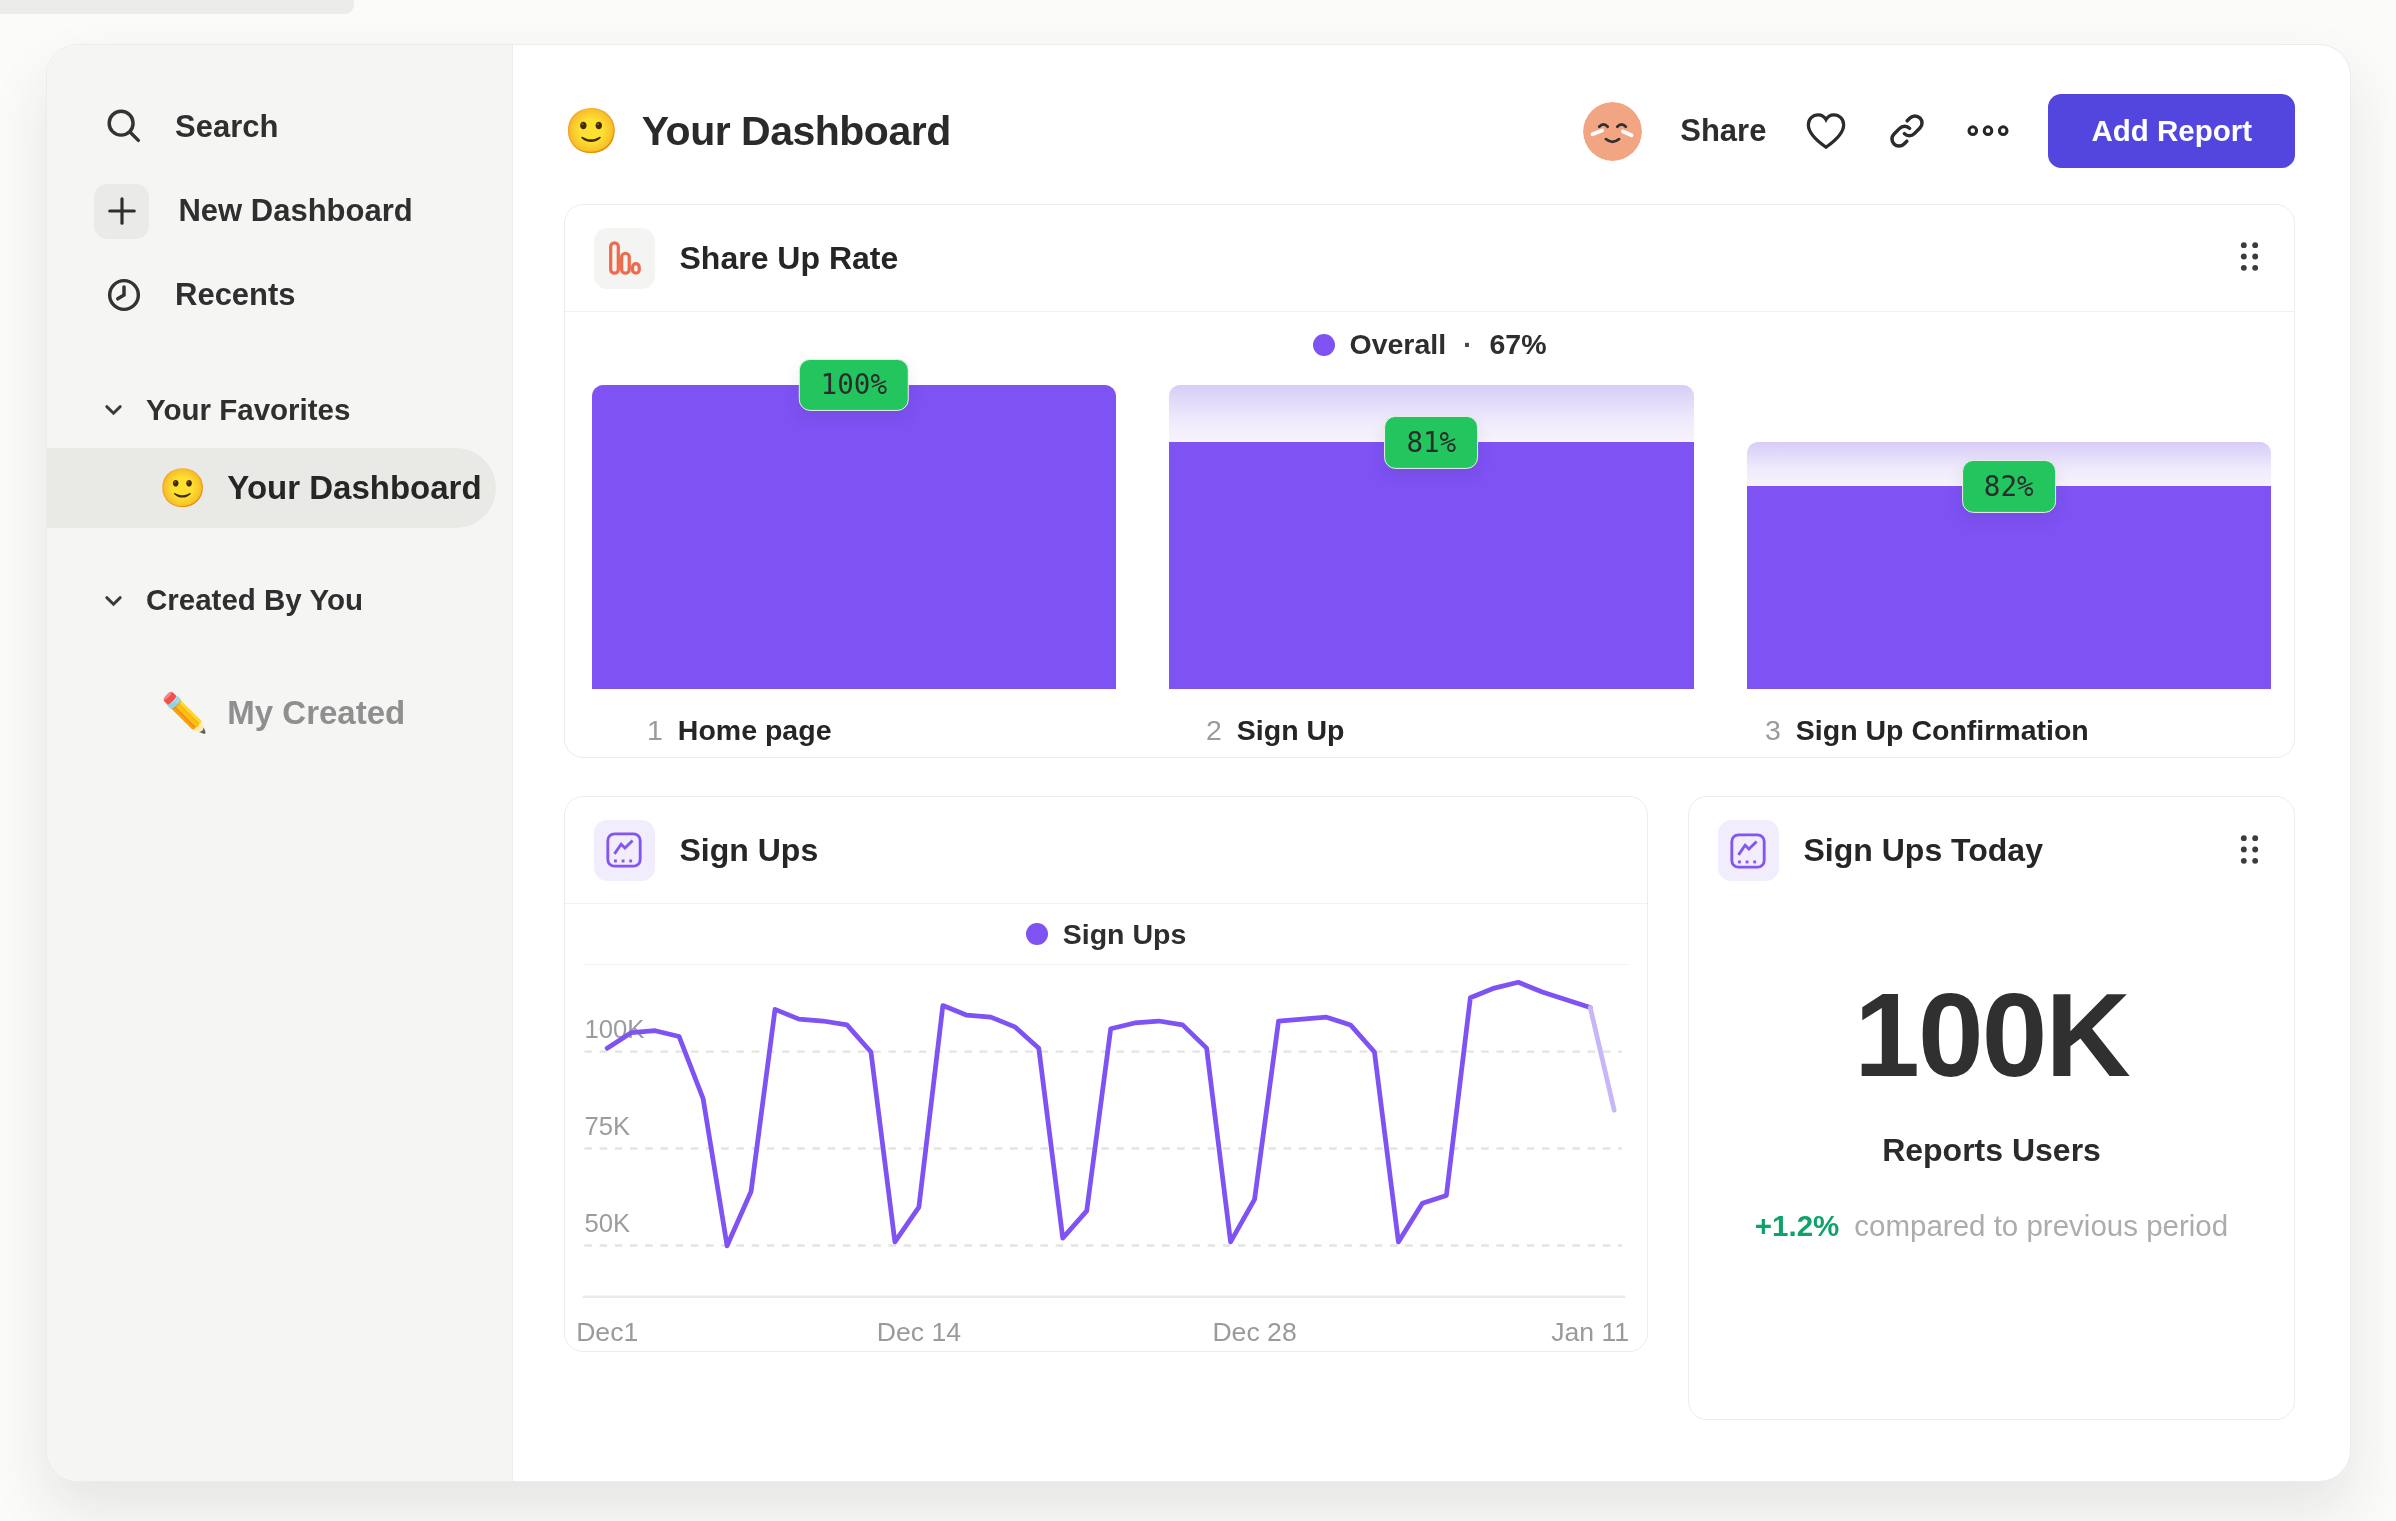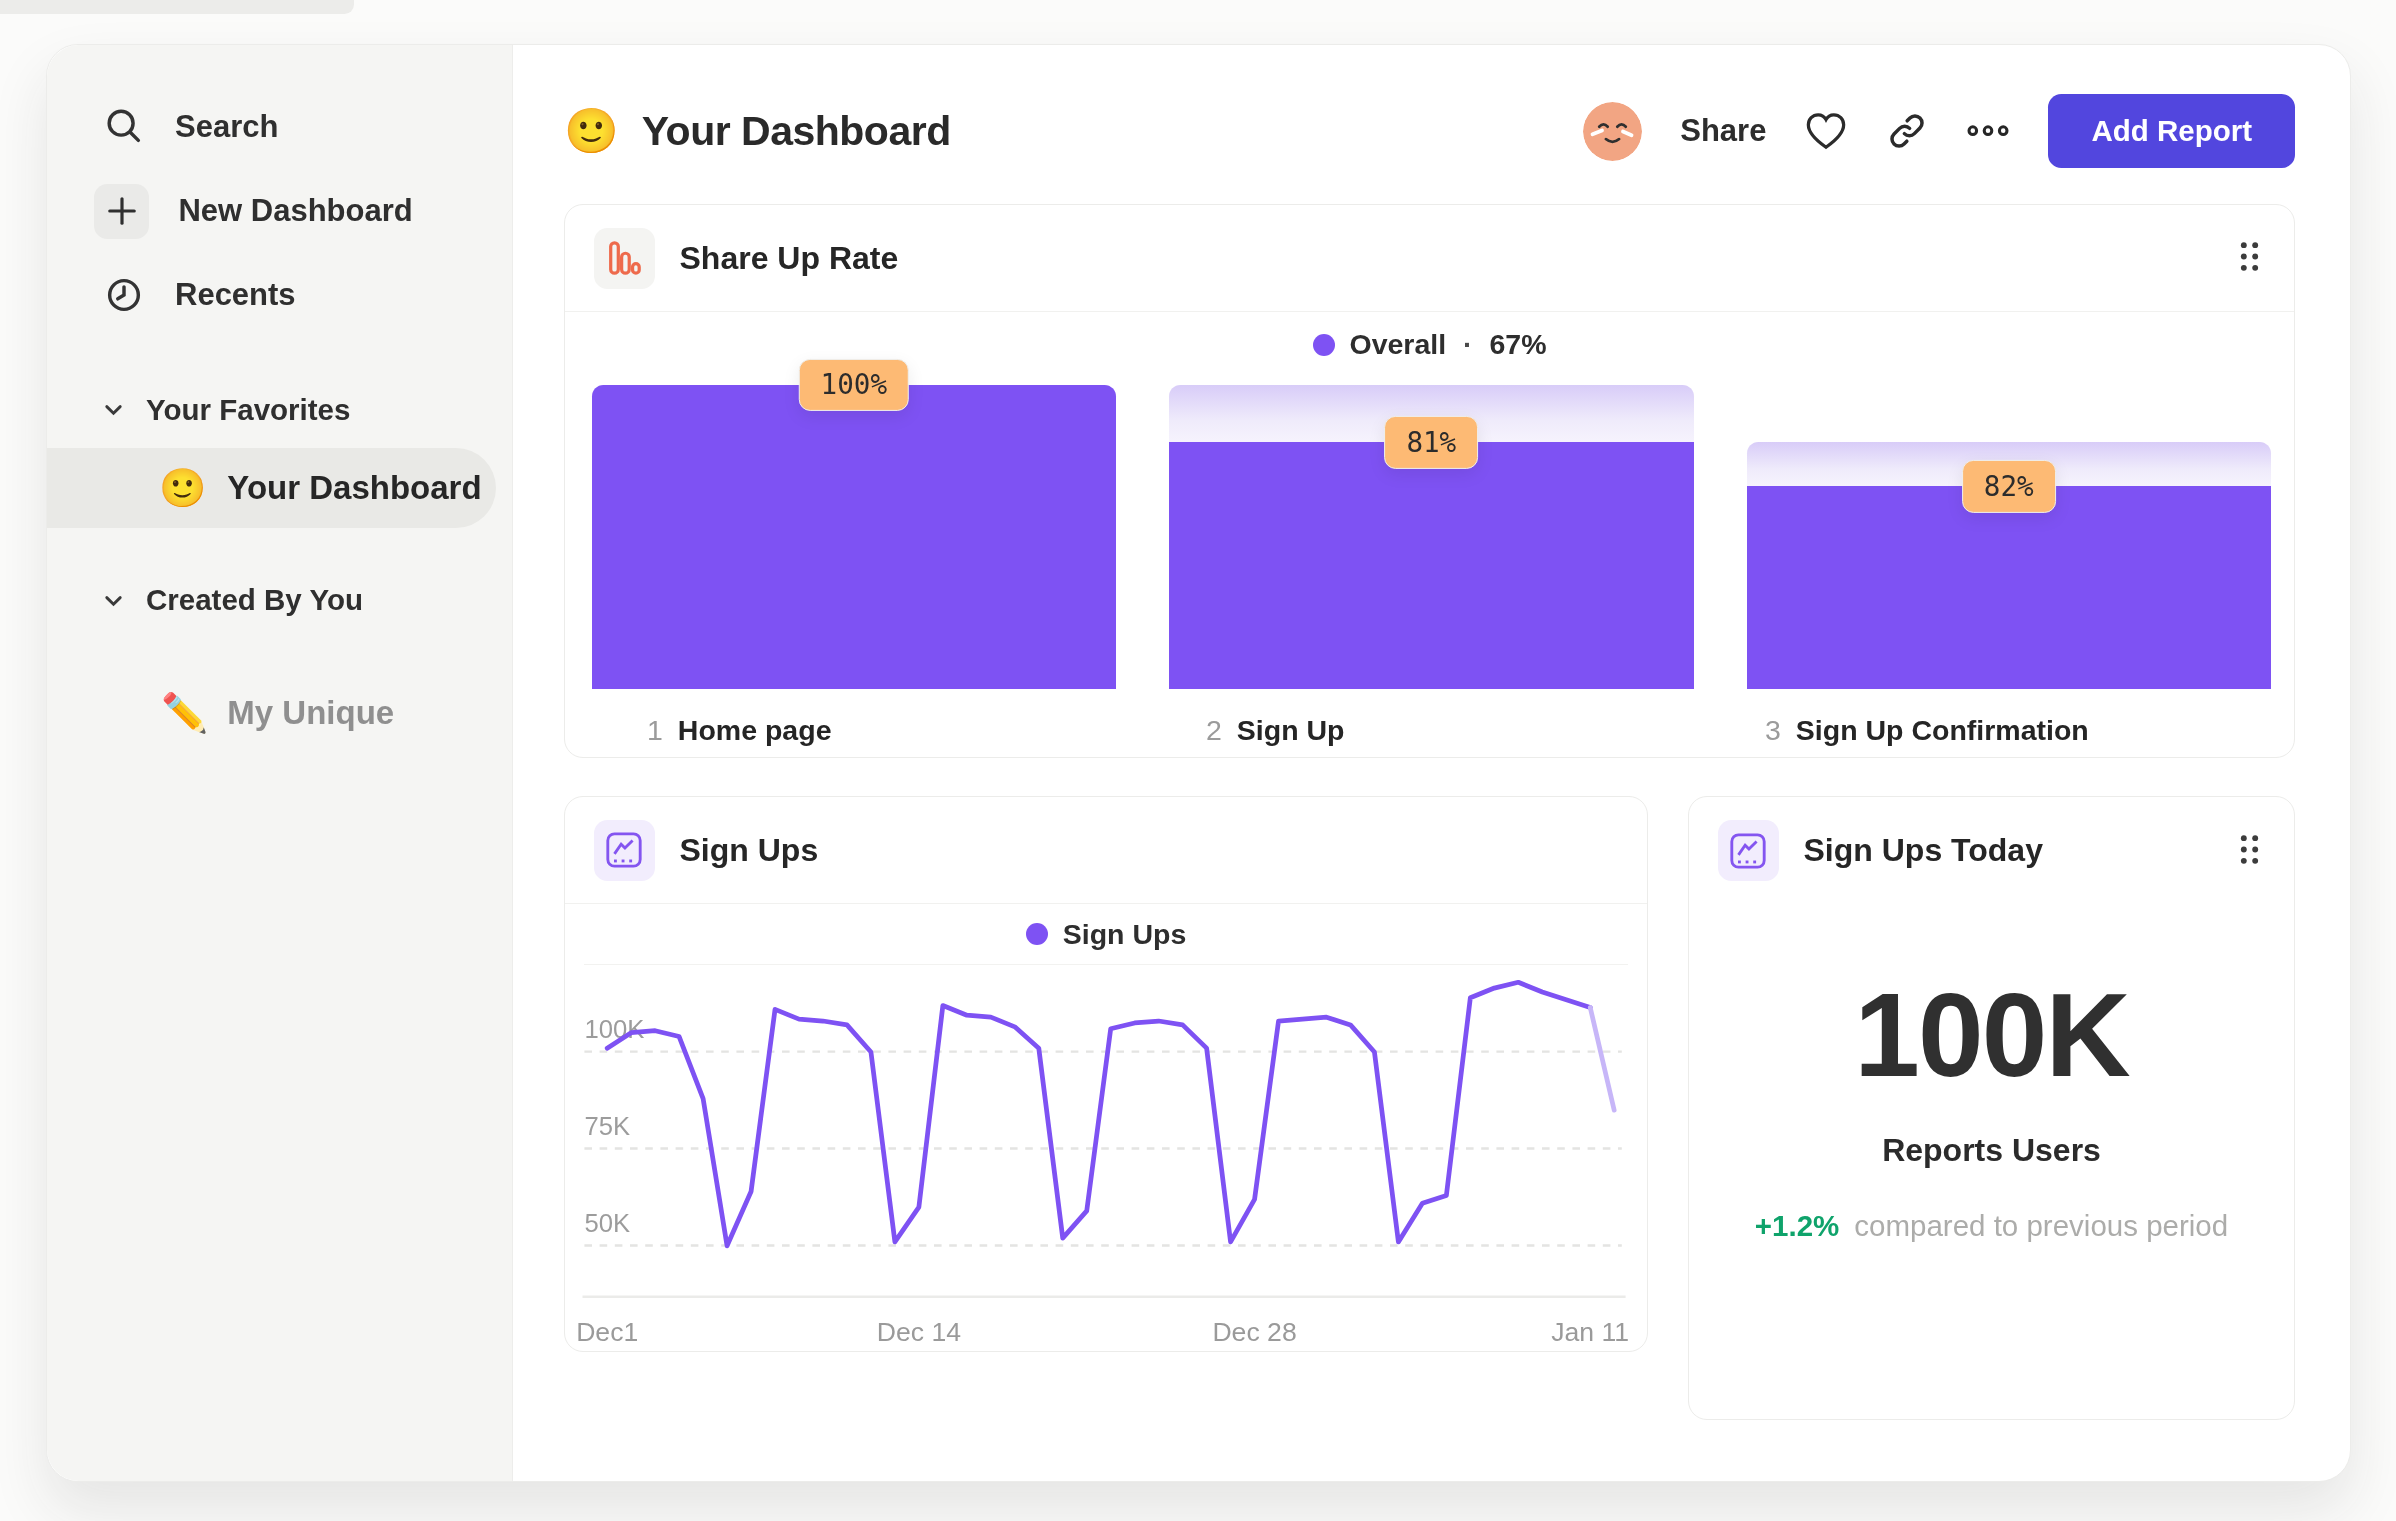--- a/index.html
+++ b/index.html
@@ -60,21 +60,21 @@
   .funnel-card { margin:36px 55px 0 51px; height:554px; }
   .funnel-plot-row { display:flex; padding:7.6px 23px 0 13.3px; }
   .funnel-yaxis { position:relative; width:55px; height:304px; flex:0 0 auto; }
   .funnel-yaxis .ytick { position:absolute; right:3.8px; transform:translateY(-62%);
                          font-family:"DejaVu Sans Mono", monospace; font-size:24px; color:#8F8F8F; }
   .funnel-bars { position:relative; flex:1; height:304px; display:flex; gap:53px; margin-left:13.3px; }
   .funnel-col { position:relative; flex:1; }
   .bar-ghost { position:absolute; left:0; right:0; border-radius:11.4px 11.4px 0 0;
                background:linear-gradient(180deg,#D8CCF8 0%, #EFEBFB 62%, #F6F3FD 100%); }
   .bar-solid { position:absolute; left:0; right:0; bottom:0; background:var(--accent,#7E52F3); }
-  .bar-tag { position:absolute; left:50%; transform:translate(-50%,-50%); background:#fdba74;
+  .bar-tag { position:absolute; left:50%; transform:translate(-50%,-50%); background:#22c55e;
              border:1.9px solid #EFEFED; border-radius:11.4px; padding:8.6px 21px;
              font-family:"DejaVu Sans Mono", monospace; font-size:27.6px; color:#2C2C2C;
              box-shadow:0 5.7px 17px rgba(0,0,0,0.08); white-space:nowrap; }
   .funnel-cats { display:flex; gap:53px; margin:25px 23px 0 82px; }
   .funnel-cat { flex:1; display:flex; align-items:baseline; gap:15px; font-size:28.5px; }
   .cat-num { color:#9B9B9B; }
   .cat-name { color:#252525; font-weight:700; }
 
   
   .lower-row { display:flex; gap:40px; margin:38px 55px 0 51px; }
@@ -137,21 +137,21 @@
       </div>
 
       <div class="section-head">
         <svg width="23" height="23" viewBox="0 0 24 24" fill="none" stroke="#3A3A3A" stroke-width="3" stroke-linecap="round">
           <polyline points="5,9 12,16 19,9"></polyline>
         </svg>
         <span>Created By You</span>
       </div>
       <div class="sub-item">
         <span class="emoji">✏️</span>
-        <span>My Unique</span>
+        <span>My Created</span>
       </div>
     </div>
 
     <div class="main">
 
       <div class="page-header">
         <div class="ph-left">
           <span class="emoji" style="font-size:44px;">🙂</span>
           <span class="page-title">Your Dashboard</span>
         </div>

